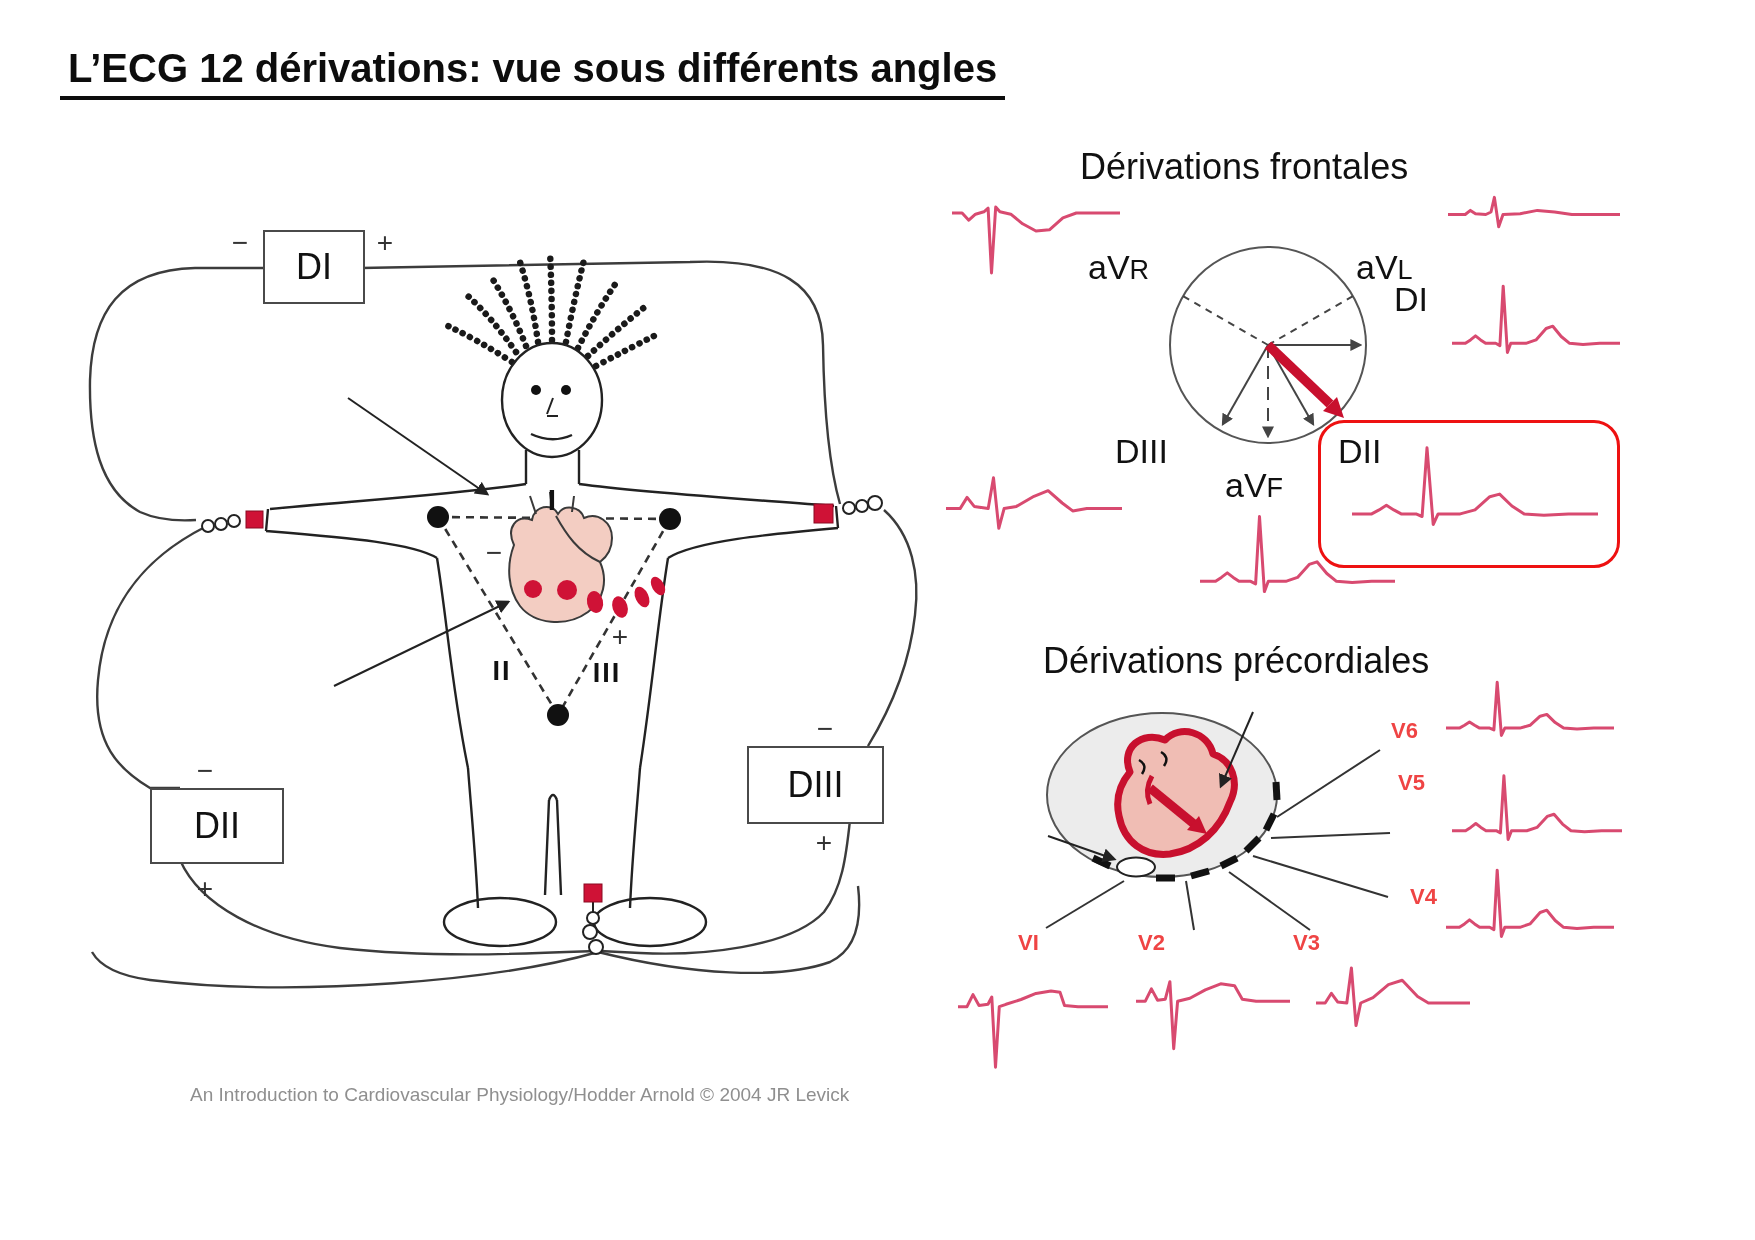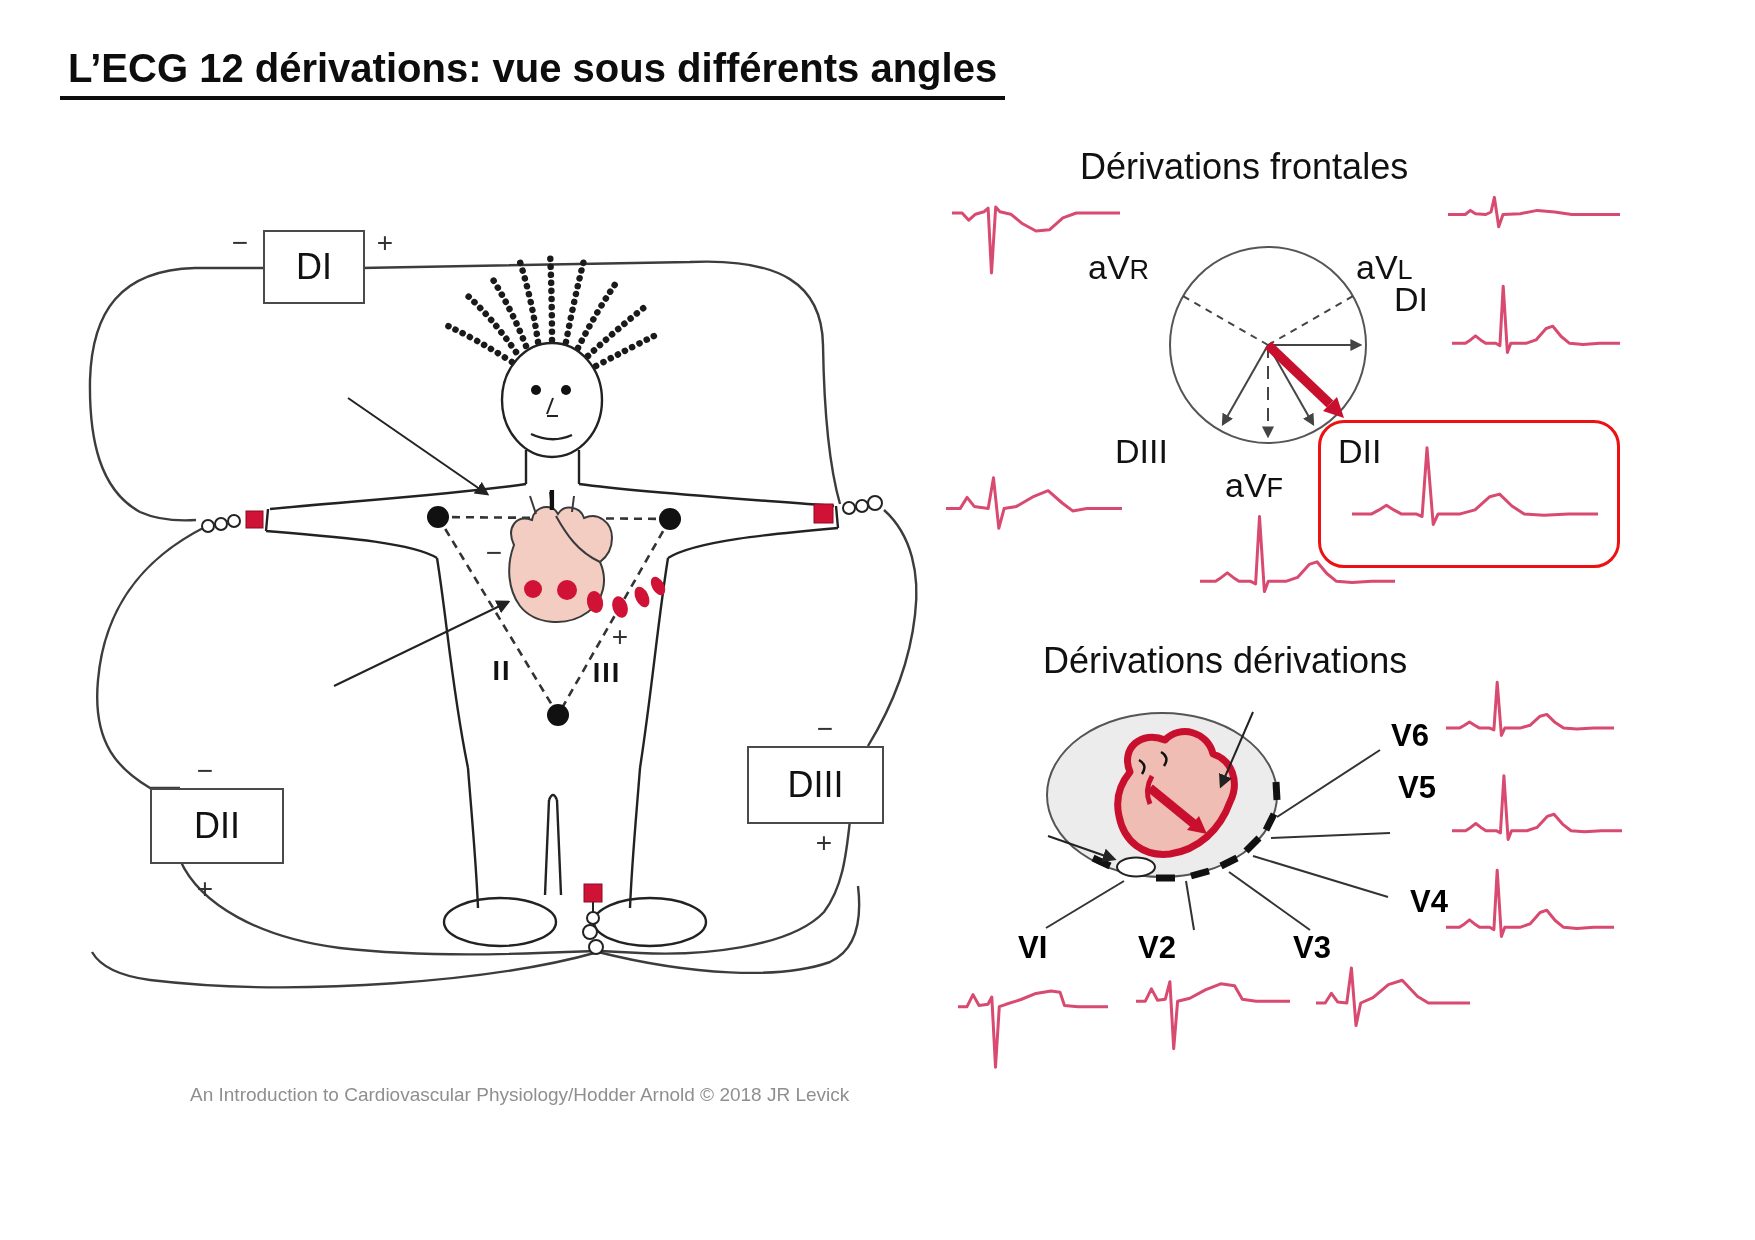--- a/index.html
+++ b/index.html
@@ -7,21 +7,21 @@
   .page{position:relative;width:1755px;height:1240px;background:#ffffff;
         font-family:"Liberation Sans",sans-serif;overflow:hidden;}
   .abs{position:absolute;}
   .title{width:1460px;left:60px;top:46px;text-align:left;font-size:40px;font-weight:bold;color:#0d0d0d;}
   .title .ul{display:inline-block;border-bottom:4px solid #0d0d0d;padding:0 8px 5px 8px;}
   .heading{font-size:36px;color:#111;white-space:nowrap;}
   .box-label{border:2px solid #4a4a4a;background:#fff;display:flex;align-items:center;
              justify-content:center;font-size:36px;color:#111;}
   .lead-lbl{font-size:34px;color:#111;white-space:nowrap;}
   .lead-lbl .sc{font-size:27px;}
-  .vlbl{font-size:31px;font-weight:bold;color:#000000;}
+  .vlbl{font-size:22px;font-weight:bold;color:#ef4444;}
   .caption{font-size:19px;color:#8f8f8f;white-space:nowrap;}
   .hl-box{border:3.5px solid #ee1111;border-radius:26px;background:transparent;}
   .trace{pointer-events:none;}
   svg{display:block;}
 </style>
 </head>
 <body>
 
 <div class="page">
 
@@ -205,21 +205,21 @@
   <div class="abs lead-lbl" style="left:1356px;top:248px">
     <span>aV</span><span class="sc">L</span></div>
   <div class="abs lead-lbl" style="left:1394px;top:280px">DI</div>
   <div class="abs lead-lbl" style="left:1115px;top:432px">DIII</div>
   <div class="abs lead-lbl" style="left:1225px;top:466px">
     <span>aV</span><span class="sc">F</span></div>
 
   <div class="abs hl-box" style="left:1318px;top:420px;width:296px;height:142px"></div>
   <div class="abs lead-lbl" style="left:1338px;top:432px">DII</div>
 
-  <div class="abs heading" style="left:1043px;top:640px;width:400px">Dérivations dérivations</div>
+  <div class="abs heading" style="left:1043px;top:640px;width:400px">Dérivations précordiales</div>
 
   <div class="abs vlbl" style="left:1391px;top:718px">V6</div>
   <div class="abs vlbl" style="left:1398px;top:770px">V5</div>
   <div class="abs vlbl" style="left:1410px;top:884px">V4</div>
   <div class="abs vlbl" style="left:1018px;top:930px">VI</div>
   <div class="abs vlbl" style="left:1138px;top:930px">V2</div>
   <div class="abs vlbl" style="left:1293px;top:930px">V3</div>
 
   <div class="abs trace" style="left:952px;top:183px;width:168px;height:100px">
       <svg width="168" height="100">
@@ -275,14 +275,14 @@
       <svg width="154" height="92">
         <polyline points="0.0,31.3 9.2,31.3 15.4,18.9 21.6,30.2 29.3,29.2 33.9,11.7 37.7,78.7 41.6,31.3 53.9,28.2 69.3,19.9 84.7,13.8 98.6,15.8 106.3,29.2 120.1,31.3 154.0,31.3" fill="none" stroke="#d84a70" stroke-width="3" stroke-linecap="round" stroke-linejoin="round"></polyline>
       </svg>
     </div>
   <div class="abs trace" style="left:1316px;top:952px;width:154px;height:98px">
       <svg width="154" height="98">
         <polyline points="0.0,51.0 9.2,51.0 15.4,41.3 21.6,49.9 30.8,51.0 35.4,15.9 40.0,73.6 44.7,51.0 57.0,45.6 72.4,32.6 86.2,28.3 101.6,44.5 112.4,51.0 154.0,51.0" fill="none" stroke="#d84a70" stroke-width="3" stroke-linecap="round" stroke-linejoin="round"></polyline>
       </svg>
     </div>
 
-  <div class="abs caption" style="left:190px;top:1084px">An Introduction to Cardiovascular Physiology/Hodder Arnold © 2018 JR Levick</div>
+  <div class="abs caption" style="left:190px;top:1084px">An Introduction to Cardiovascular Physiology/Hodder Arnold © 2004 JR Levick</div>
 </div>
 
 </body></html>

